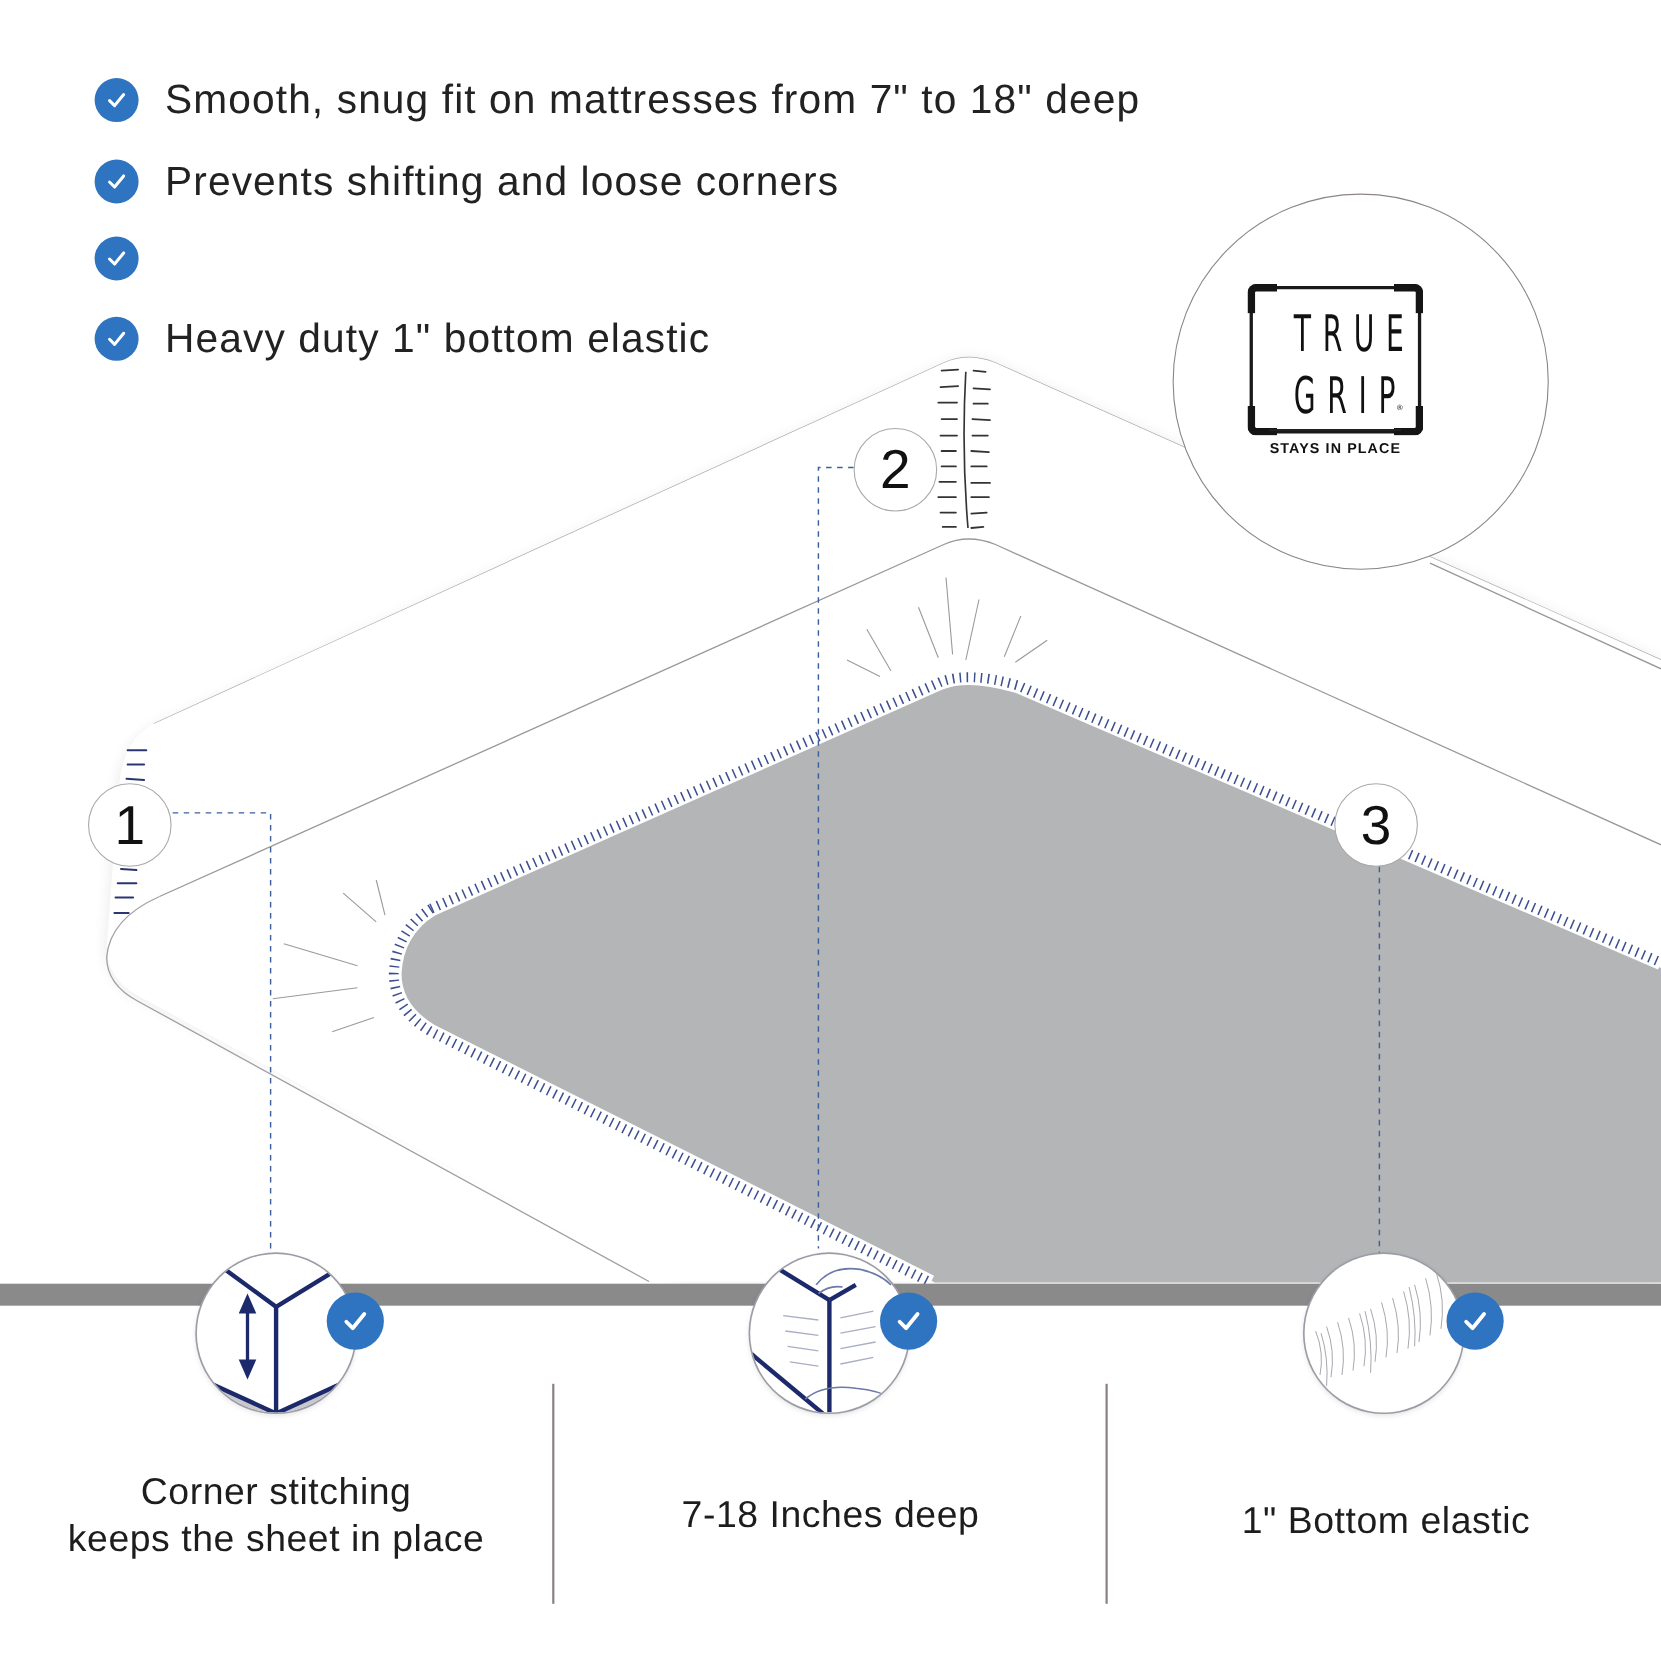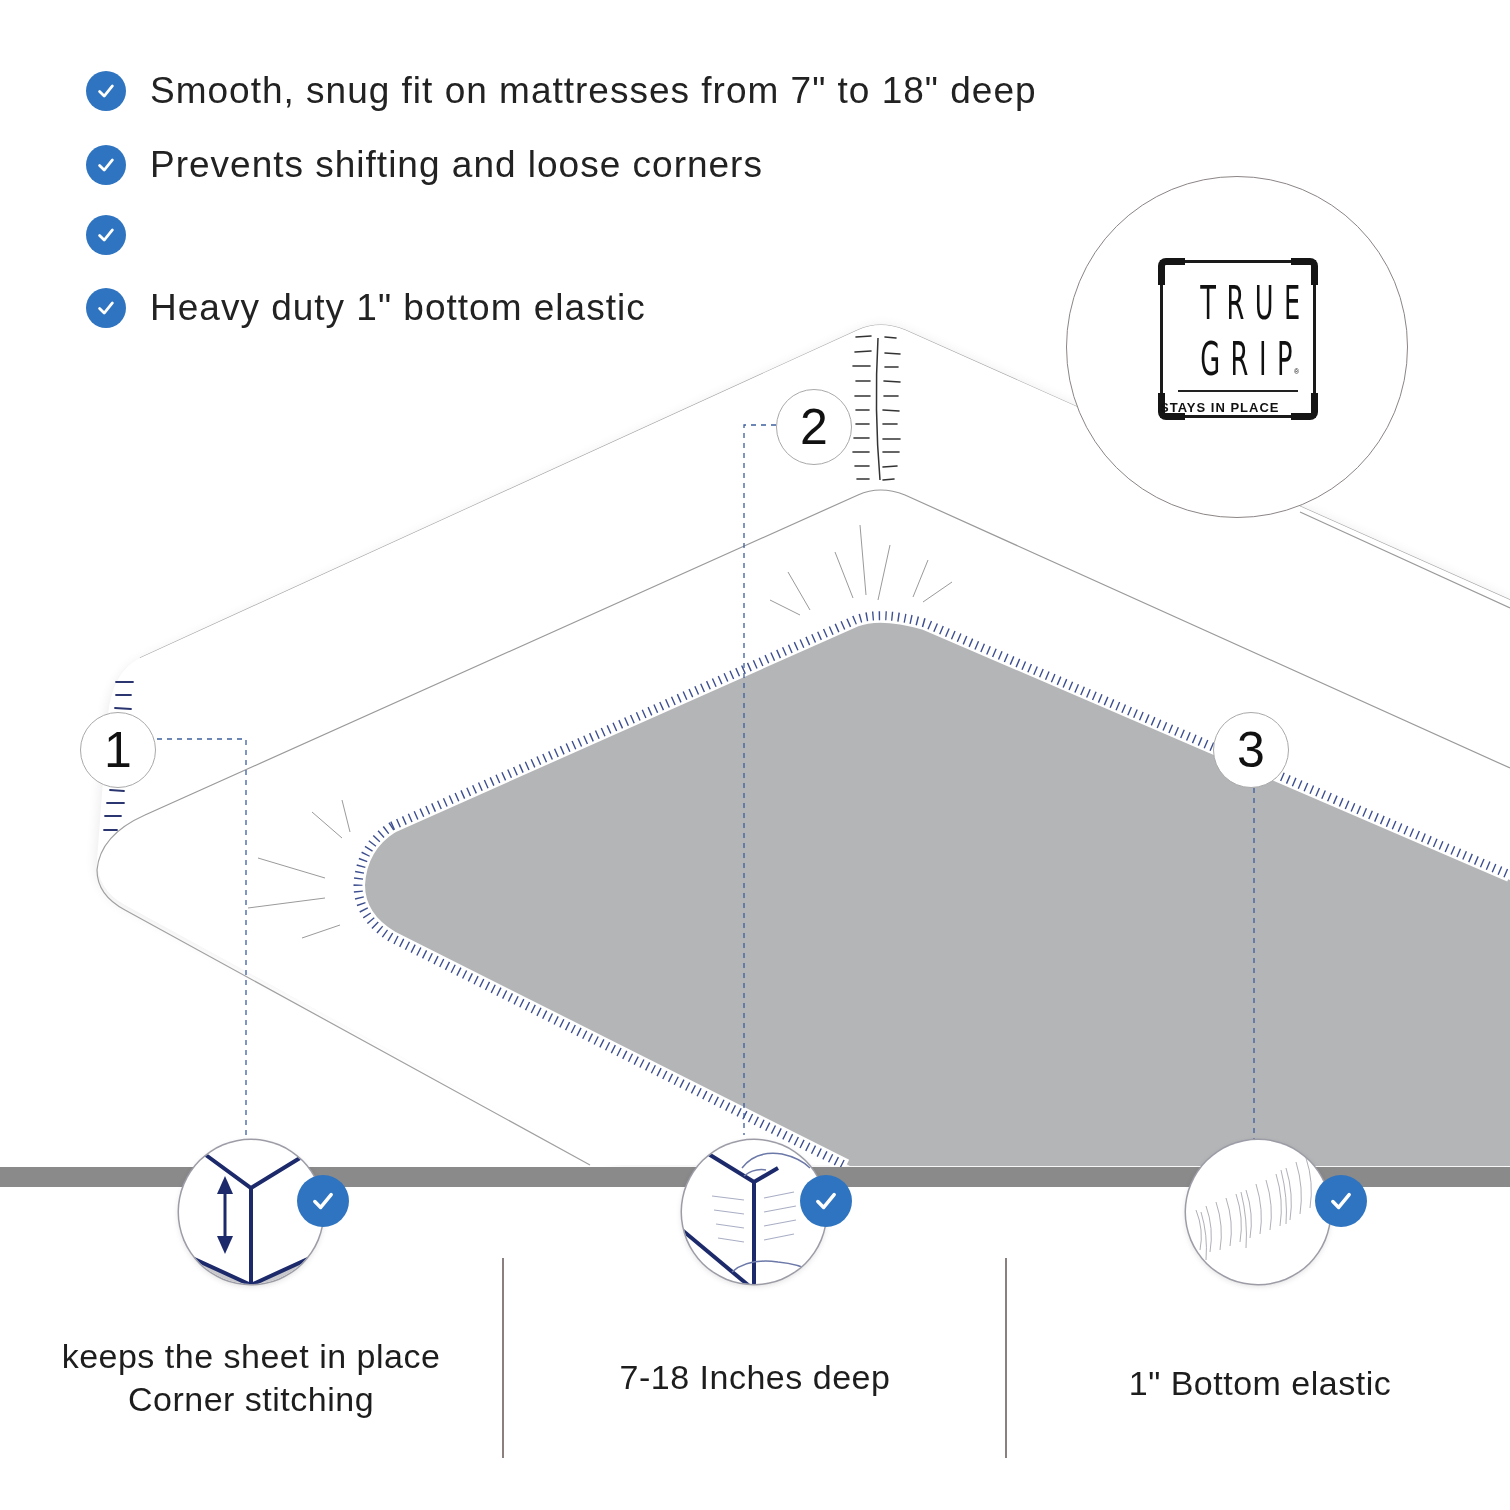--- a/index.html
+++ b/index.html
@@ -26,41 +26,41 @@
     background: #fff; border: 1px solid #a9a9a9; box-sizing: border-box;
     display: flex; align-items: center; justify-content: center;
     font-size: 50px; color: #111;
   }
 
   .logo-circle {
     position: absolute; left: 1066px; top: 176px; width: 342px; height: 342px;
     border-radius: 50%; border: 1.5px solid #8c8585; box-sizing: border-box; background: #fff;
   }
   .logo {
-    position: absolute; left: 1160px; top: 260px; width: 156px; height: 158px;
+    position: absolute; left: 1136px; top: 260px; width: 156px; height: 134px;
     box-sizing: border-box;
     border-radius: 23px;
   }
   .logo-frame {
     position: absolute; inset: 0; border: 3px solid #1a1a1a; border-radius: 6px;
   }
   .logo-corner { position: absolute; width: 20px; height: 20px; border: 7px solid #151515; }
   .logo-corner.tl { left: -2px; top: -2px; border-right: none; border-bottom: none; border-radius: 8px 0 0 0; }
   .logo-corner.tr { right: -2px; top: -2px; border-left: none; border-bottom: none; border-radius: 0 8px 0 0; }
   .logo-corner.bl { left: -2px; bottom: -2px; border-right: none; border-top: none; border-radius: 0 0 0 8px; }
   .logo-corner.br { right: -2px; bottom: -2px; border-left: none; border-top: none; border-radius: 0 0 8px 0; }
   .logo-word {
     position: absolute; left: 0; width: 100%; text-align: center;
     font-family: "DejaVu Sans Condensed", "DejaVu Sans", sans-serif;
     font-size: 46px; line-height: 46px; letter-spacing: 17px; text-indent: 17px;
     color: #111; transform: scaleX(0.62); transform-origin: center;
   }
   .logo-rule { position: absolute; left: 18px; right: 18px; top: 130px; height: 2px; background: #222; }
   .logo-tag {
-    position: absolute; left: 0; width: 100%; top: 140px; 
+    position: absolute; left: 0; width: 100%; top: 140px; text-align: center;
     font-size: 13px; font-weight: bold; letter-spacing: 1px; color: #111;
   }
 
   .band { position: absolute; left: 0; top: 1167px; width: 1510px; height: 20px; background: #8a8a8a; }
 
   .detail {
     position: absolute; width: 144px; height: 144px; border-radius: 50%;
     background: #fff; box-shadow: 0 0 0 1.5px #9c9ca6, 0 2px 6px rgba(0,0,0,0.15);
     overflow: hidden;
   }
@@ -282,19 +282,19 @@
     </g>
   </svg>
 </div>
 <div class="badge" style="left:1315px; top:1175px;">
     <svg viewBox="0 0 24 24">
       <path d="M5 12.5 L10 17.5 L19 6.5" fill="none" stroke="#fff" stroke-width="3" stroke-linecap="round" stroke-linejoin="round"></path>
     </svg>
   </div>
 
 <div class="caption" style="left:20px; top:1335px; width:462px;">
+  <div>Corner stitching</div>
   <div>keeps the sheet in place</div>
-  <div>Corner stitching</div>
 </div>
 <div class="divider" style="left:502px;"></div>
 <div class="caption" style="left:520px; top:1356px; width:470px;">7-18 Inches deep</div>
 <div class="divider" style="left:1005px;"></div>
 <div class="caption" style="left:1025px; top:1362px; width:470px;">1" Bottom elastic</div>
 
 </body></html>

